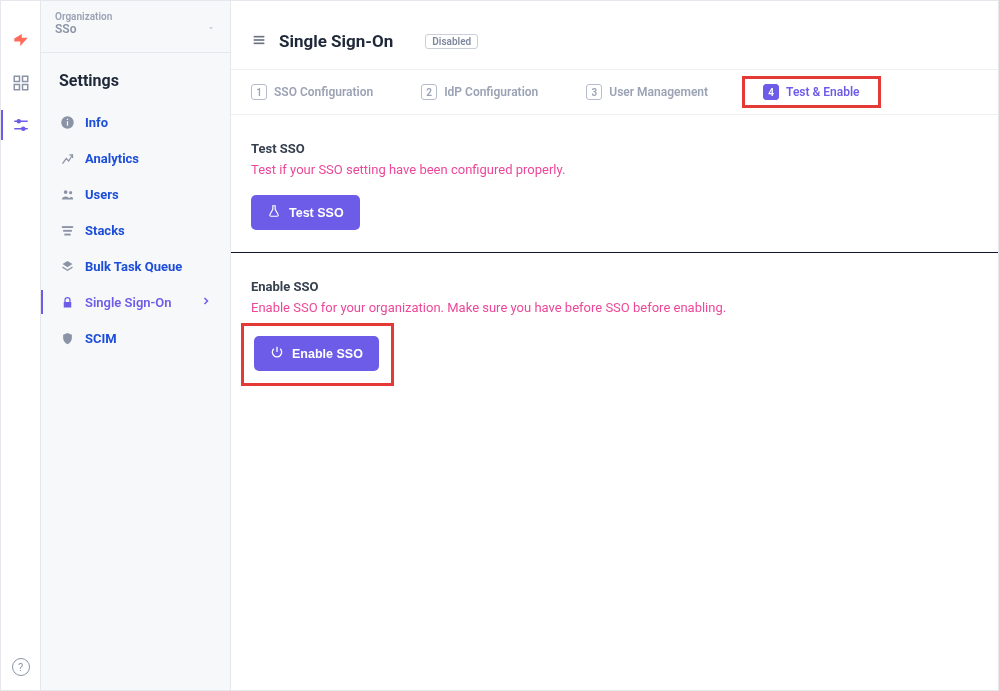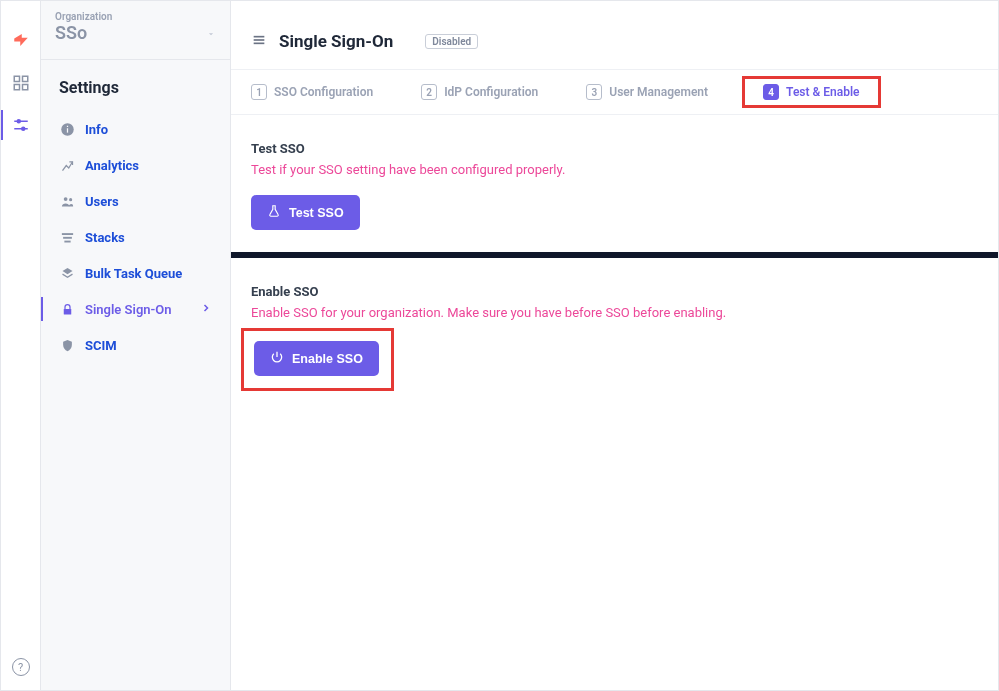--- a/index.html
+++ b/index.html
@@ -61,21 +61,21 @@
     border-right: 1px solid #e5e7ec;
     display:flex; flex-direction:column;
   }
   .org {
     padding: 10px 14px 4px 14px;
     display:flex; flex-direction:column;
     gap:0;
     cursor:pointer;
   }
   .org-label { font-size:10px; color:#9aa2b4; font-weight:600; }
-  .org-row { display:flex; align-items:center; gap:6px; color:#8b94a6; font-weight:600; font-size:18px;}
+  .org-row { display:flex; align-items:center; gap:6px; color:#8b94a6; font-weight:600; font-size:12px;}
   .caret-down { margin-left:auto; color:#c3c9d5; }
   .sidebar hr { border:none; border-top:1px solid #e5e7ec; margin:12px 0 18px 0; }
   .settings-heading {
     font-size:16px; font-weight:700; color:#1f2838; padding:0 18px 14px 18px;
   }
   .nav { display:flex; flex-direction:column; }
   .nav-item {
     display:flex; align-items:center; gap:10px;
     padding:10px 18px;
     font-size:13px; color:#1d4ed8; font-weight:700;
@@ -120,21 +120,21 @@
     display:flex;align-items:center;justify-content:center;
     font-size:10px;color:#9aa2b4;
   }
   .step.active { color:#6c5ce7; }
   .step.active .num { border-color:#6c5ce7; background:#6c5ce7; color:#fff; }
   .step-hl {
     border:3px solid #e53935; padding:5px 18px; margin:-8px -14px;
   }
   
   .section { padding:26px 20px 22px 20px; }
-  .section + .section { border-top:6px solid #0f172a; }
+  .section + .section { border-top:1px solid #0f172a; }
   .sec-title { font-size:13px; font-weight:700; color:#36404f; margin-bottom:6px;}
   .sec-desc  { font-size:13px; color:#ec4899; margin-bottom:18px;}
   .btn {
     display:inline-flex; align-items:center; gap:8px;
     background:#6c5ce7; color:#fff; font-weight:700; font-size:12.5px;
     border:none; border-radius:5px; padding:9px 16px; cursor:pointer;
   }
   .btn svg { width:14px;height:14px; }
   .hl-box {
     border:3px solid #e53935; padding:10px 12px 12px 10px; display:inline-block; margin:-10px -12px -12px -10px;

